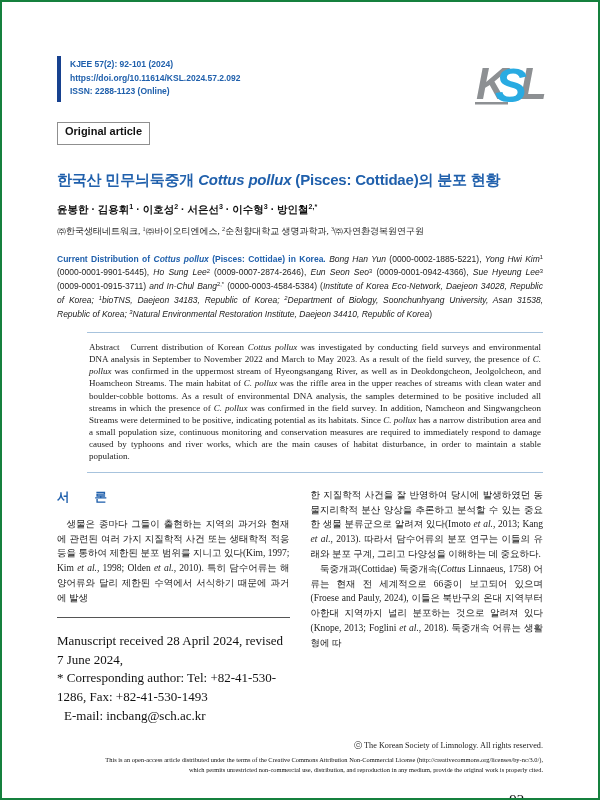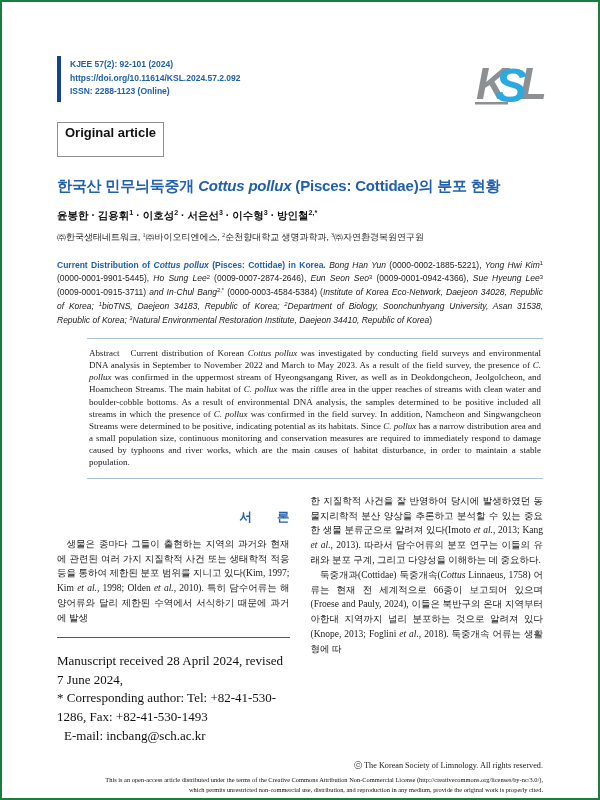--- a/index.html
+++ b/index.html
@@ -13,42 +13,42 @@
     padding:54px 55px 0;position:relative;overflow:hidden;
     font-family:"Liberation Serif",serif;color:#1a1a1a;
   }
   .header-row{display:flex;justify-content:space-between;align-items:flex-start}
   .kjee-block{border-left:4px solid var(--bar-blue);padding:2px 0 3px 9px}
   .kjee-line{font-family:"Liberation Sans",sans-serif;font-weight:bold;font-size:8.5px;line-height:1.6;color:var(--accent-blue)}
   .logo{margin:2px -8px 0 0;flex:0 0 auto}
   .logo text{font-family:"Liberation Sans",sans-serif;font-weight:bold;font-style:italic}
   .logo-k,.logo-l{font-size:44px;fill:var(--logo-gray)}
   .logo-s{font-size:48px;fill:var(--logo-cyan)}
-  .badge{display:inline-block;margin-top:12px;border:1px solid #8f8f8f;padding:2px 7px 16px;
-    font-family:"Liberation Sans",sans-serif;font-weight:bold;font-size:13px;color:#111}
-  .title{margin:19px 0 0;font-family:"Liberation Sans",sans-serif;font-size:15px;font-weight:bold;
+  .badge{display:inline-block;margin-top:12px;border:1px solid #8f8f8f;padding:2px 7px 7px;
+    font-family:"Liberation Sans",sans-serif;font-weight:bold;font-size:11px;color:#111}
+  .title{margin:25px 0 0;font-family:"Liberation Sans",sans-serif;font-size:15px;font-weight:bold;
     color:var(--accent-blue);letter-spacing:-0.2px;line-height:1.3}
   .authors{margin-top:13px;font-family:"Liberation Sans",sans-serif;font-size:10.5px;font-weight:bold;color:#111}
   .affil{margin-top:8px;font-size:9px;color:#222}
   .citation{margin:15px 0 0;font-family:"Liberation Sans",sans-serif;font-size:8.5px;line-height:1.62;
     text-align:justify;color:#222}
   .abstract{margin:11px 0 0 30px;border-top:1px solid var(--rule-blue);border-bottom:1px solid var(--rule-blue);
     padding:8px 2px 10px}
   .abstract-text{margin:0;font-size:9px;line-height:1.34;text-align:justify}
   .keywords{margin:9px 0 0;font-size:9px}
   sup{font-size:68%;line-height:0;position:relative;vertical-align:baseline;top:-0.45em}
   .st-italic{font-style:italic}
   .st-bold{font-weight:bold}
   .st-bold-blue{font-weight:bold;color:var(--accent-blue)}
   .st-bold-italic-blue{font-weight:bold;font-style:italic;color:var(--accent-blue)}
   .st-sup-italic{font-style:italic}
   .st-label{font-weight:normal;margin-right:11px}
   .columns{display:flex;gap:21px;margin-top:15px}
   .col{flex:1;min-width:0}
-  .section-heading{margin:15px 0 11px;text-align:right;font-family:"Liberation Sans",sans-serif;
+  .section-heading{margin:1px 0 11px;text-align:left;font-family:"Liberation Sans",sans-serif;
     font-size:12.5px;font-weight:bold;color:var(--accent-blue)}
   .body-par{margin:0;font-size:9.5px;line-height:1.56;text-align:justify;text-indent:1em}
   .no-indent{text-indent:0}
   .footnote{margin-top:11px;border-top:1px solid #555;padding-top:14px;font-size:13px;line-height:1.45;color:#111}
   .fn-email{padding-left:7px}
   .page-footer{margin-top:14px;text-align:right}
   .copyright{font-size:8.2px;margin:0 0 4px}
   .license{font-size:6.4px;line-height:1.5;margin:0;color:#111}
   .page-number{margin-top:18px;font-size:15px;color:#111}
 </style>

